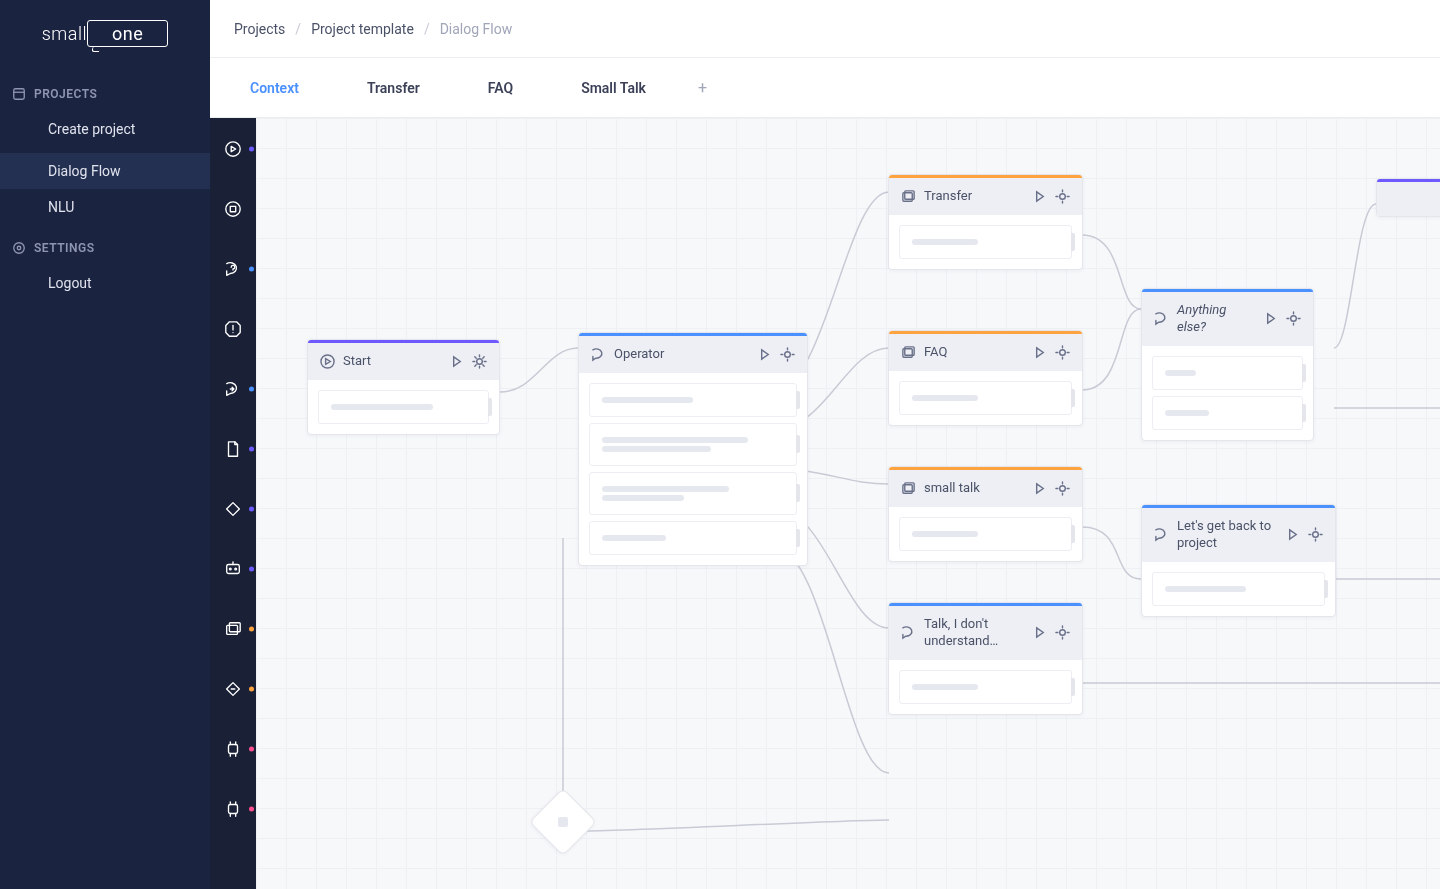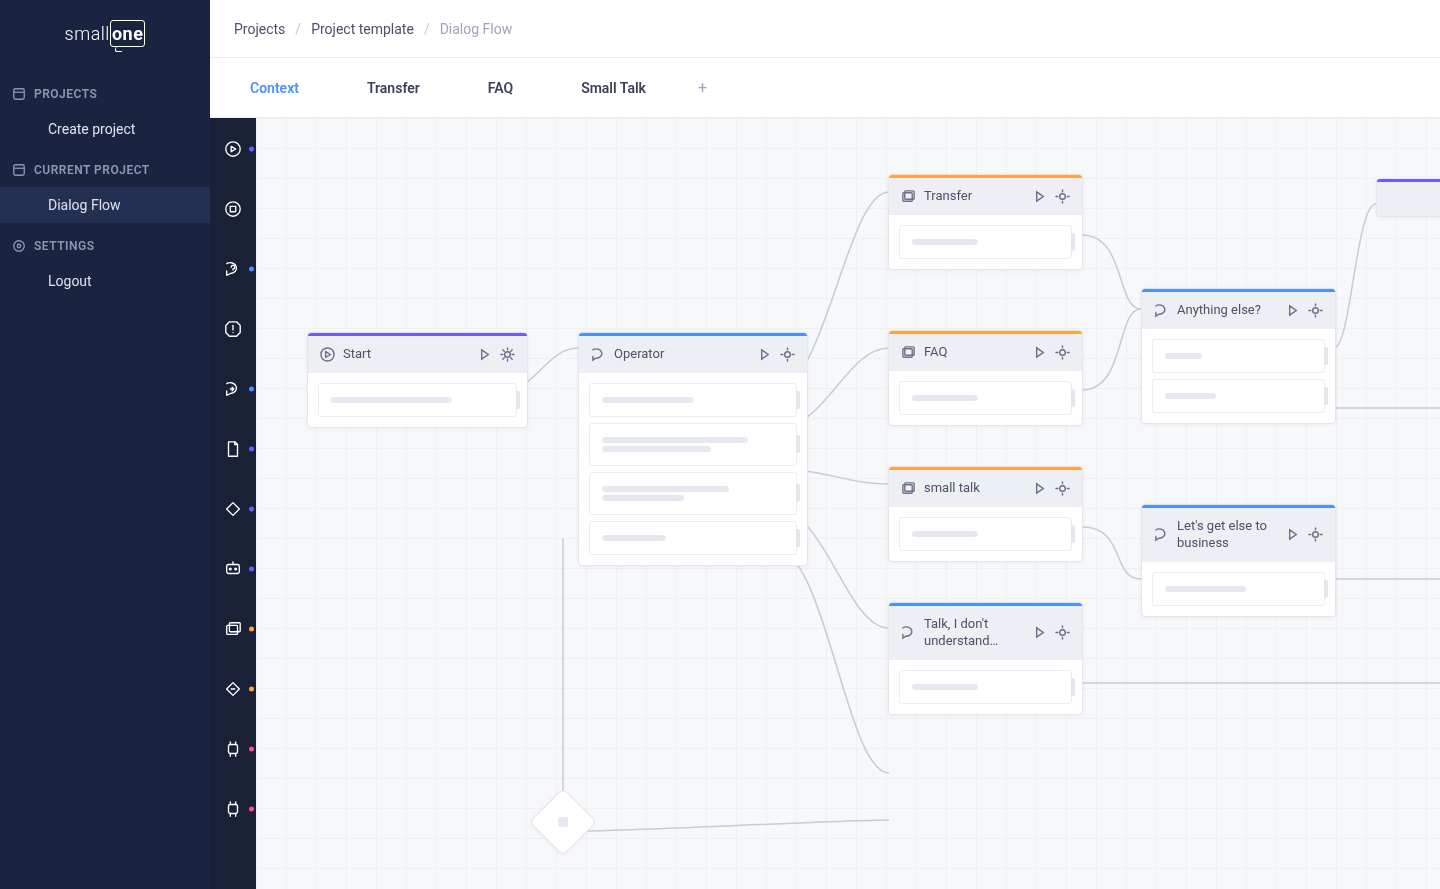--- a/index.html
+++ b/index.html
@@ -2,21 +2,21 @@
 <html><head>
 <meta charset="utf-8">
 <style>
 * { box-sizing: border-box; margin: 0; padding: 0; }
 body { font-family: -apple-system, BlinkMacSystemFont, 'Segoe UI', Roboto, sans-serif; background: #f7f8fa; overflow: hidden; width: 1440px; height: 889px; position: relative; }
 
 
 .sidebar { position: absolute; left: 0; top: 0; width: 210px; height: 889px; background: #1a2340; color: #b8bfd4; }
 .logo { padding: 20px 0 24px 0; text-align: center; }
 .logo-text { color: white; font-size: 18px; font-weight: 300; letter-spacing: 0.5px; }
-.logo-box { border: 1.5px solid white; padding: 2px 1px; border-radius: 3px; font-weight: 700; position: relative; display: inline-block; }
+.logo-box { border: 1.5px solid white; padding: 2px 24px; border-radius: 3px; font-weight: 400; position: relative; display: inline-block; }
 .logo-tail { position: absolute; bottom: -6px; left: 4px; width: 8px; height: 6px; border-left: 1.5px solid white; border-bottom: 1.5px solid white; border-bottom-left-radius: 3px; transform: skewX(-15deg); }
 
 .nav-section { margin-top: 6px; }
 .nav-header { display: flex; align-items: center; padding: 10px 12px; font-size: 12px; font-weight: 600; color: #8e96b2; letter-spacing: 0.5px; gap: 8px; }
 .nav-header svg { width: 14px; height: 14px; stroke: #8e96b2; fill: none; stroke-width: 1.5; }
 .nav-item { padding: 10px 12px 10px 48px; font-size: 14px; color: #e0e3ed; cursor: pointer; }
 .nav-item.active { background: #243052; }
 
 
 .tool-rail { position: absolute; left: 210px; top: 118px; width: 46px; height: 771px; background: #1a2136; display: flex; flex-direction: column; align-items: center; padding-top: 20px; gap: 38px; }
@@ -76,28 +76,22 @@
     <div class="nav-header">
       <svg viewBox="0 0 16 16">
           <rect x="2" y="2" width="12" height="12" rx="2"></rect>
           <line x1="2" y1="6" x2="14" y2="6"></line>
         </svg>
       <span>PROJECTS</span>
     </div>
     <div class="nav-item">Create project</div>
   </div>
   <div class="nav-section">
-    <div class="nav-header">
-      <svg viewBox="0 0 16 16">
-          <rect x="2" y="2" width="12" height="12" rx="2"></rect>
-          <line x1="2" y1="6" x2="14" y2="6"></line>
-        </svg>
-      <span>CURRENT PROJECT</span>
-    </div>
     <div class="nav-item active">Dialog Flow</div>
+    <div class="nav-item">NLU</div>
   </div>
   <div class="nav-section">
     <div class="nav-header">
       <svg viewBox="0 0 16 16">
           <circle cx="8" cy="8" r="6"></circle>
           <circle cx="8" cy="8" r="2"></circle>
         </svg>
       <span>SETTINGS</span>
     </div>
     <div class="nav-item">Logout</div>
@@ -228,21 +222,21 @@
     <path d="M 326 713 C 370 713, 590 702, 633 702"></path>
     <path d="M 826 117 C 870 117, 860 191, 885 191"></path>
     <path d="M 826 272 C 870 272, 860 191, 885 191"></path>
     <path d="M 826 409 C 870 409, 855 461, 885 461"></path>
     <path d="M 826 565 C 960 565, 1040 565, 1200 565"></path>
     <path d="M 1078 230 C 1095 230, 1100 86, 1120 86"></path>
     <path d="M 1078 290 C 1100 290, 1120 290, 1200 290"></path>
     <path d="M 1078 461 C 1100 461, 1120 461, 1200 461"></path>
   </svg>
 
-  <div class="node" style="left:51px; top:214px; width:221px;">
+  <div class="node" style="left:51px; top:221px; width:193px;">
     <div class="node-top bar-purple"></div>
     <div class="node-header">
       <svg viewBox="0 0 16 16">
           <circle cx="8" cy="8" r="7"></circle>
           <polygon points="6,5 11,8 6,11"></polygon>
         </svg>
       <span class="node-title">Start</span>
       <svg viewBox="0 0 16 16" class="node-act">
           <polygon points="5,3 12,8 5,13"></polygon>
         </svg>
@@ -385,21 +379,21 @@
     </div>
     <div class="node-body">
         <div class="slot">
           <div class="ph-line" style="width:45%"></div>
           <span class="slot-tab"></span>
         </div>
       </div>
   </div>
 
 
-  <div class="node" style="left:885px; top:170px; width:195px;">
+  <div class="node" style="left:885px; top:170px; width:173px;font-style:italic;">
     <div class="node-top bar-blue"></div>
     <div class="node-header">
       <svg viewBox="0 0 16 16">
           <path d="M2 3 a6 5 0 1 1 3 9 L2 14 V10"></path>
         </svg>
       <span class="node-title">Anything else?</span>
       <svg viewBox="0 0 16 16" class="node-act">
           <polygon points="5,3 12,8 5,13"></polygon>
         </svg>
       <svg viewBox="0 0 16 16" class="node-act">
@@ -418,21 +412,21 @@
         </div>
     </div>
   </div>
 
   <div class="node" style="left:885px; top:386px; width:195px;">
     <div class="node-top bar-blue"></div>
     <div class="node-header">
       <svg viewBox="0 0 16 16">
           <path d="M2 3 a6 5 0 1 1 3 9 L2 14 V10"></path>
         </svg>
-      <span class="node-title">Let's get else to business</span>
+      <span class="node-title">Let's get back to project</span>
       <svg viewBox="0 0 16 16" class="node-act">
           <polygon points="5,3 12,8 5,13"></polygon>
         </svg>
       <svg viewBox="0 0 16 16" class="node-act">
           <circle cx="8" cy="8" r="3"></circle>
           <path d="M8 1 v2 M8 13 v2 M1 8 h2 M13 8 h2"></path>
         </svg>
     </div>
     <div class="node-body">
         <div class="slot">

